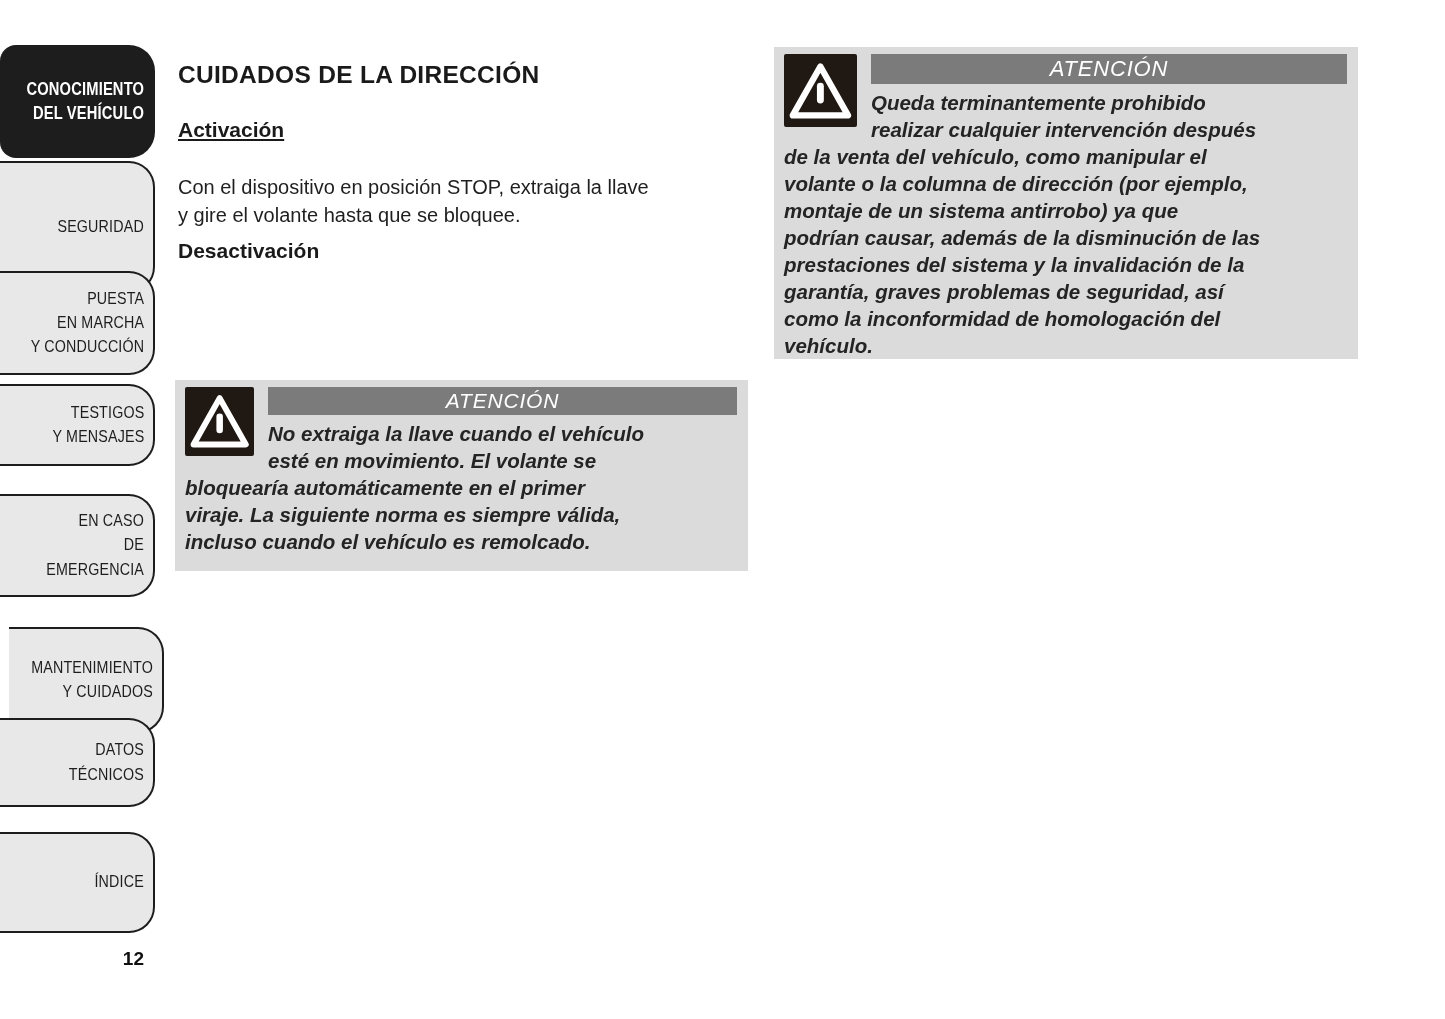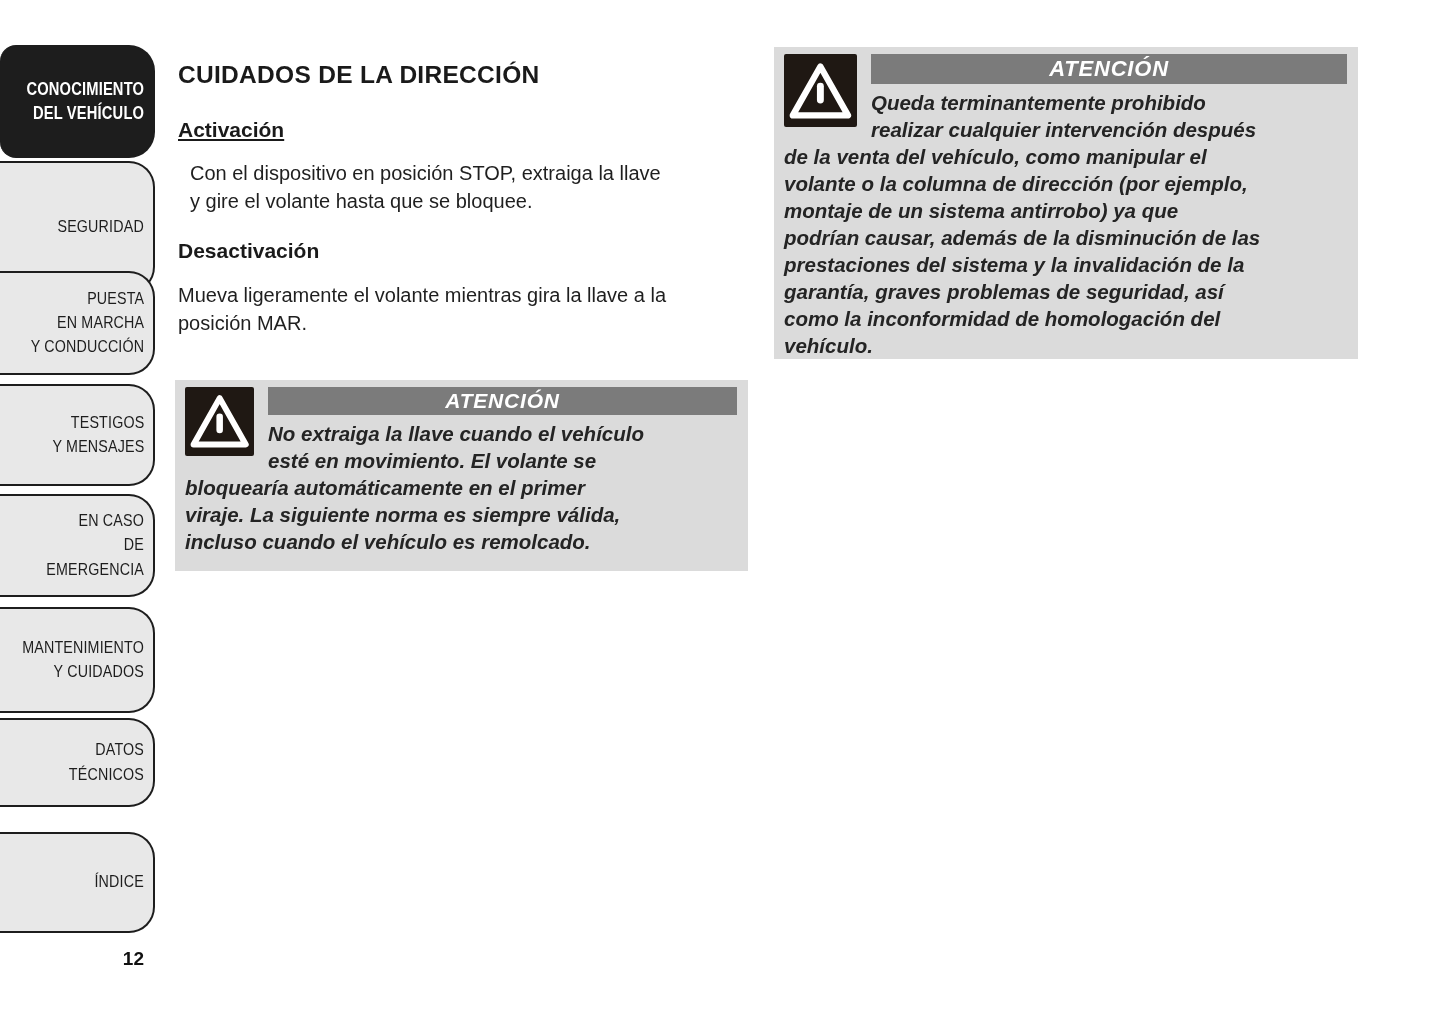--- a/index.html
+++ b/index.html
@@ -49,21 +49,21 @@
   .sub-heading{
     position:absolute;left:178px;
     font-size:21px;font-weight:bold;color:#1a1a1a;
   }
   .sub-heading.s1{top:101px;text-decoration:underline;}
   .sub-heading.s2{top:222px;}
   .body-text{
     position:absolute;left:178px;width:566px;
     font-size:20px;line-height:27.5px;white-space:pre-line;color:#1f1f1f;
   }
-  .body-text.p1{top:140px;margin-left:12px;}
+  .body-text.p1{top:154px;}
   .body-text.p2{top:262px;}
 
   
   .warning{
     position:absolute;box-sizing:border-box;
     background:var(--warning-bg);
     padding:7px 11px 10px 10px;
   }
   .warning.left{left:175px;top:380px;width:573px;height:191px;}
   .warning.right{left:774px;top:47px;width:584px;height:312px;}
@@ -72,21 +72,21 @@
     float:left;background:var(--icon-square);border-radius:2px;
     display:flex;align-items:center;justify-content:center;
     margin:0 14px 10px 0;
   }
   .warning.left  .w-icon{width:69px;height:69px;}
   .warning.right .w-icon{width:73px;height:73px;}
   .w-icon svg{width:86%;height:82%;}
 
   .w-header{
     background:var(--header-bar);color:#ffffff;
-    font-weight:bold;font-style:italic;text-align:center;
+    font-weight:normal;font-style:italic;text-align:center;
     letter-spacing:0.8px;
   }
   .warning.left  .w-header{margin-left:83px;height:28px;line-height:28px;font-size:21px;}
   .warning.right .w-header{margin-left:87px;height:30px;line-height:30px;font-size:22px;}
 
   .w-body{
     margin-top:5px;
     font-weight:bold;font-style:italic;
     font-size:20.5px;line-height:27px;
     white-space:pre-line;color:#242424;
@@ -103,51 +103,49 @@
 DEL VEHÍCULO</span>
     </div>
     <div class="tab" style="top:161px;height:132px;">
       <span class="tab-label">SEGURIDAD</span>
     </div>
     <div class="tab" style="top:271px;height:104px;">
       <span class="tab-label">PUESTA
 EN MARCHA
 Y CONDUCCIÓN</span>
     </div>
-    <div class="tab" style="top:384px;height:102px;">
+    <div class="tab" style="top:384px;height:82px;">
       <span class="tab-label">TESTIGOS
 Y MENSAJES</span>
     </div>
     <div class="tab" style="top:494px;height:103px;justify-content:flex-end;">
       <span class="tab-label">EN CASO
 DE EMERGENCIA</span>
     </div>
-    <div class="tab" style="top:607px;height:106px;">
+    <div class="tab" style="top:627px;height:106px;margin-left:9px;">
       <span class="tab-label">MANTENIMIENTO
 Y CUIDADOS</span>
     </div>
     <div class="tab" style="top:718px;height:89px;padding-left:8px;">
       <span class="tab-label">DATOS TÉCNICOS</span>
     </div>
     <div class="tab" style="top:832px;height:101px;">
       <span class="tab-label">ÍNDICE</span>
     </div>
   </nav>
 
   <div class="page-number">12</div>
 
   <h1 class="main-title">CUIDADOS DE LA DIRECCIÓN</h1>
 
   <h2 class="sub-heading s1">Activación</h2>
   <p class="body-text p1">Con el dispositivo en posición STOP, extraiga la llave
 y gire el volante hasta que se bloquee.</p>
 
   <h2 class="sub-heading s2">Desactivación</h2>
-  <p class="body-text p2">Mueva ligeramente el volante mientras gira la llave a la
-posición MAR.</p>
 
   <div class="warning left">
     <div class="w-icon">
       <svg viewBox="0 0 100 92" aria-hidden="true">
         <path d="M50 7 L94 85 L6 85 Z" fill="none" stroke="#ffffff" stroke-width="10" stroke-linejoin="round"></path>
         <rect x="44.5" y="33" width="11" height="33" rx="5.5" fill="#ffffff"></rect>
       </svg>
     </div>
     <div class="w-header">ATENCIÓN</div>
     <div class="w-body">No extraiga la llave cuando el vehículo

